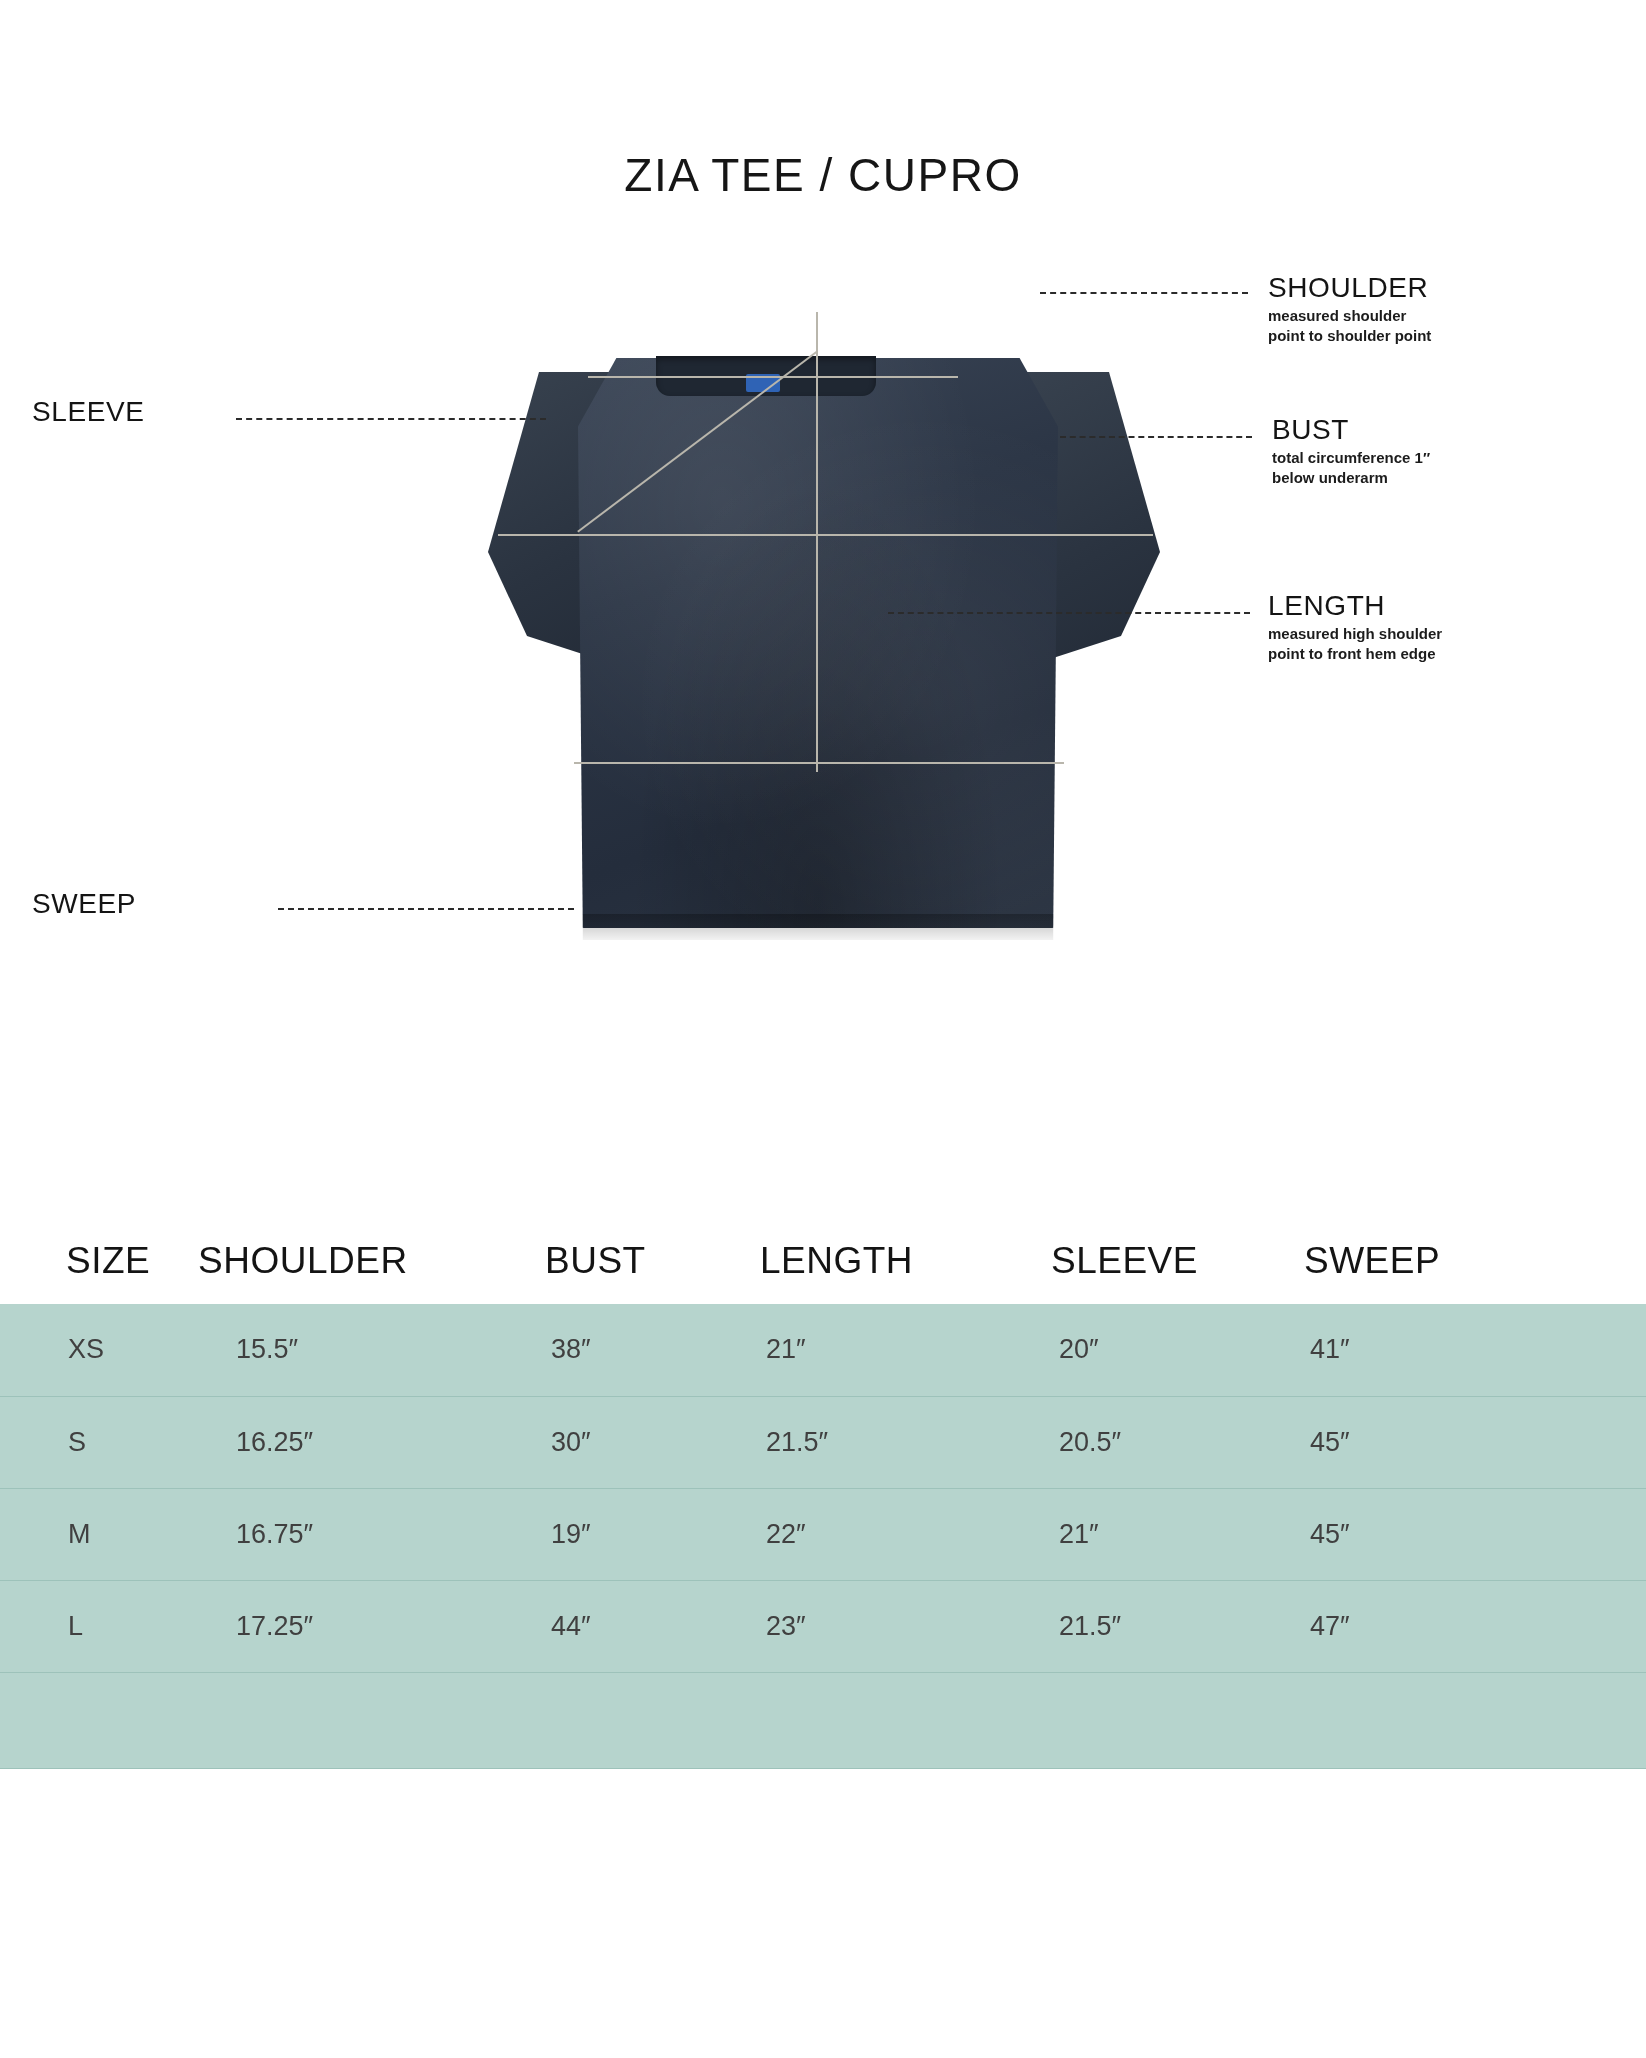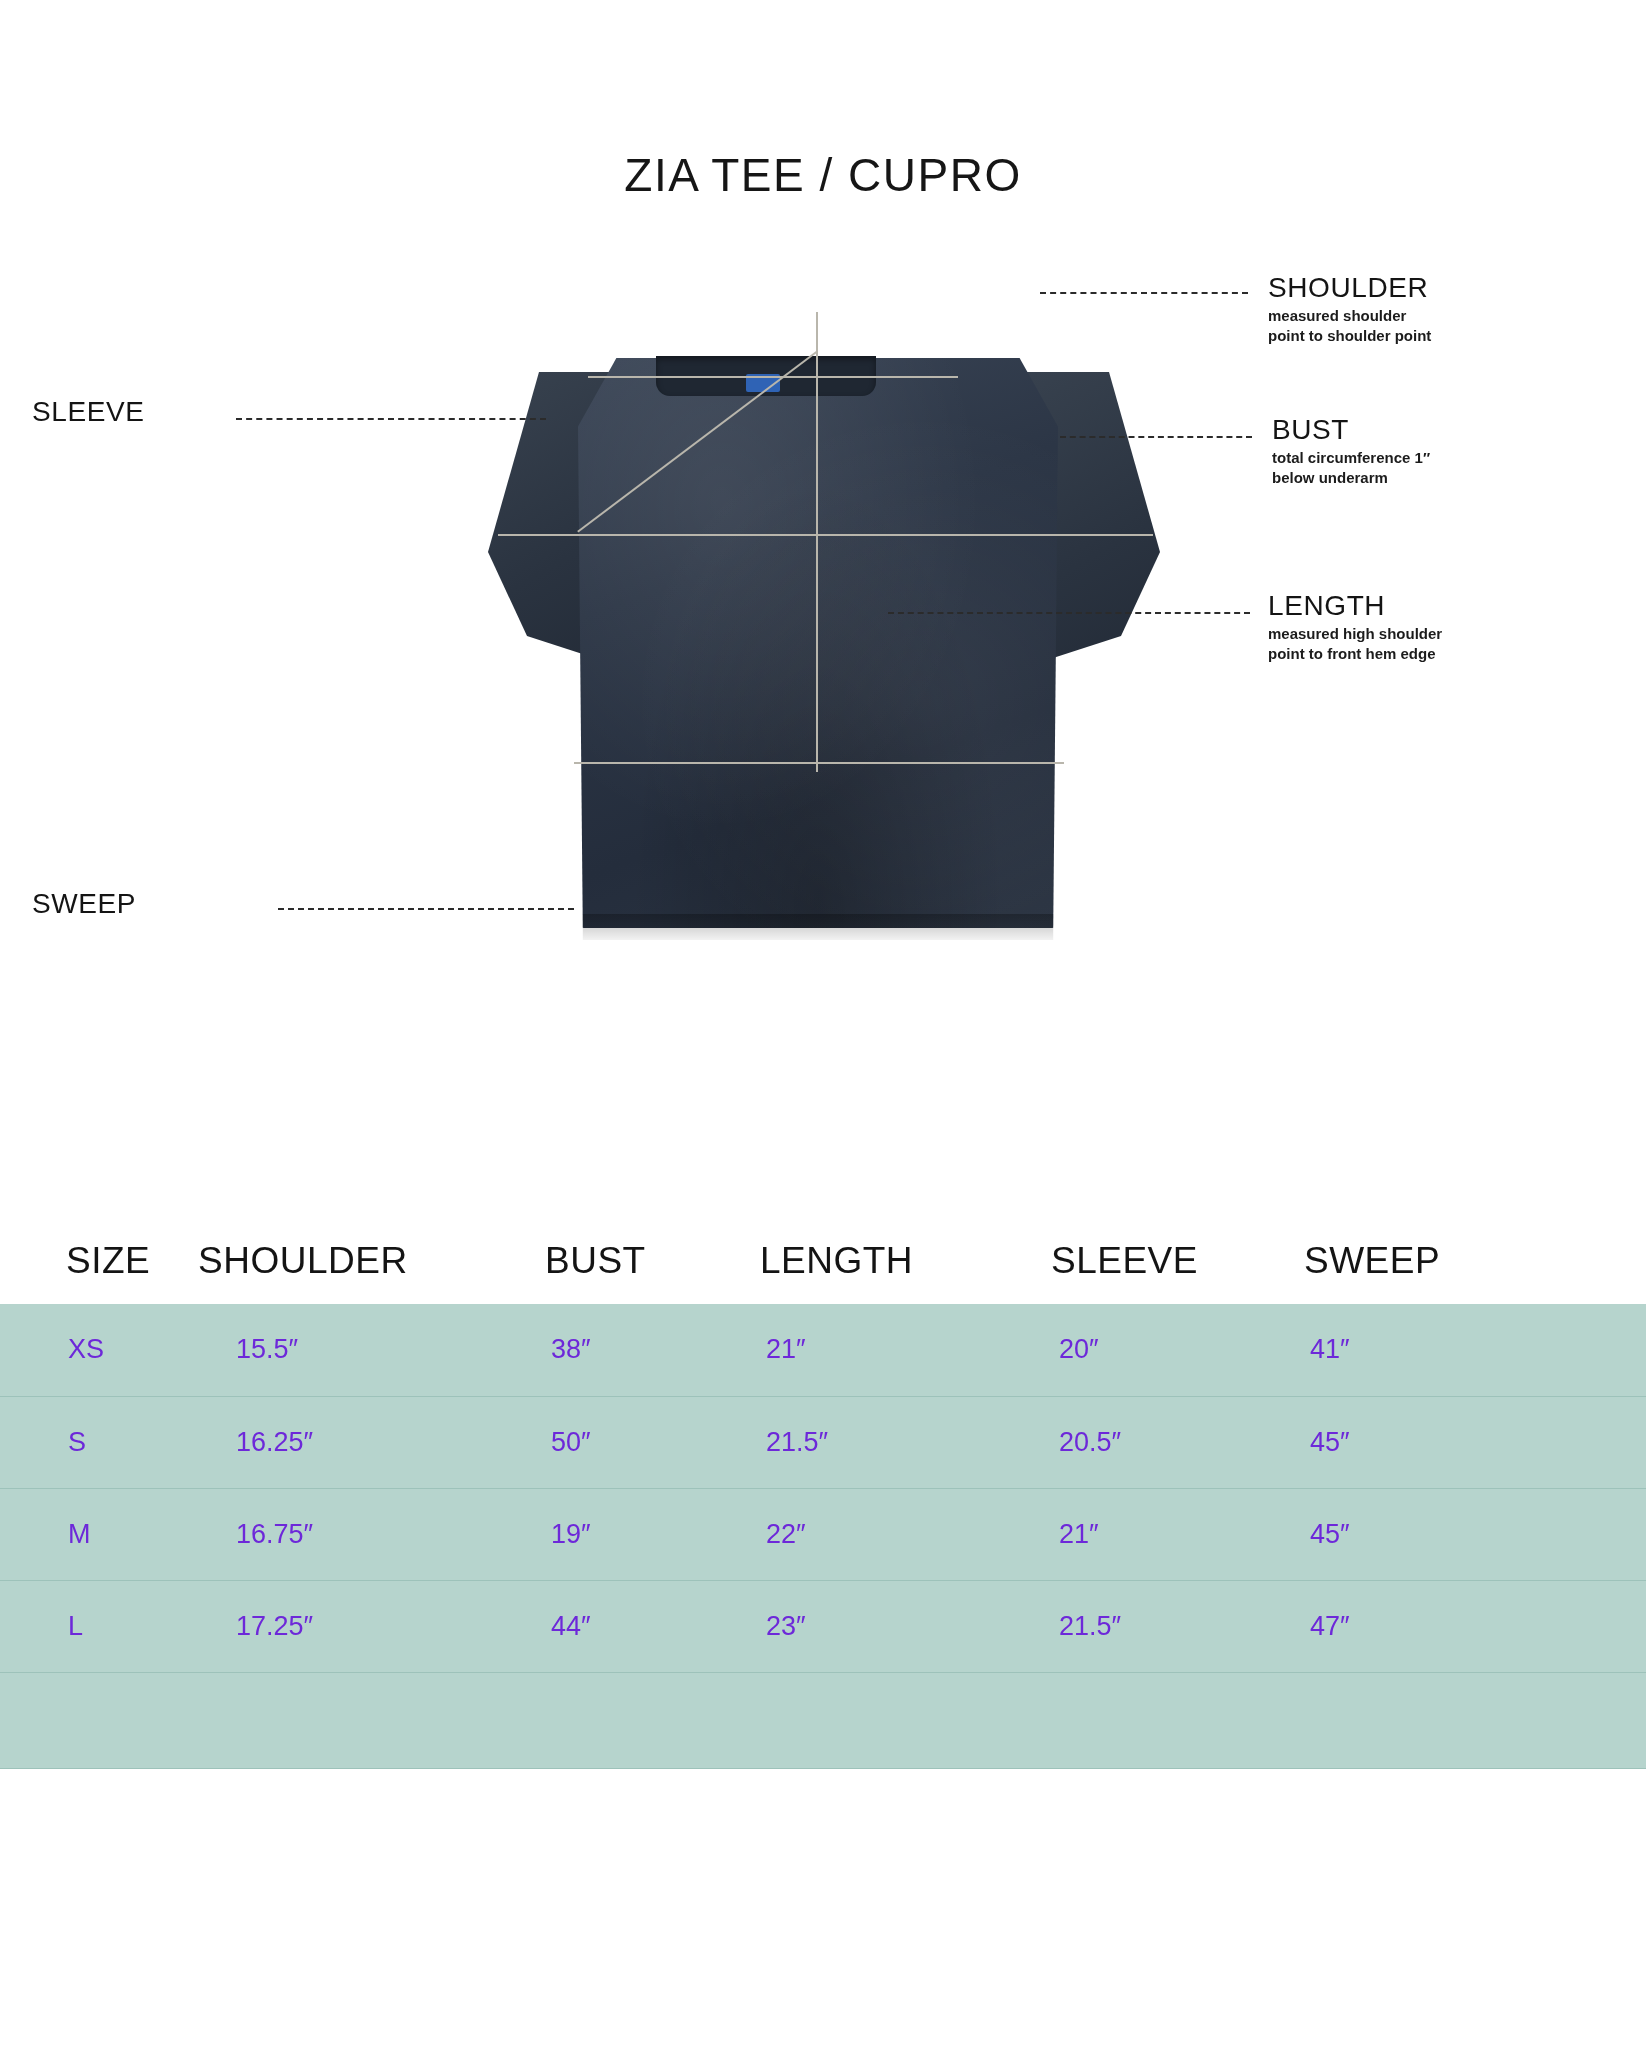--- a/index.html
+++ b/index.html
@@ -184,21 +184,21 @@
   .size-table thead th.h5 { padding-left: 14px; }
 
   .size-table tbody tr {
     background: #b6d4cd;
     border-bottom: 1px solid #9dc2ba;
   }
   .size-table tbody td {
     height: 92px;
     font-size: 27px;
     font-weight: 400;
-    color: #6d28d9;
+    color: #404040;
     vertical-align: middle;
   }
   .size-table tbody td.d0 { padding-left: 68px; }
   .size-table tbody td.d1 { padding-left: 66px; }
   .size-table tbody td.d2 { padding-left: 16px; }
   .size-table tbody td.d3 { padding-left: 16px; }
   .size-table tbody td.d4 { padding-left: 24px; }
   .size-table tbody td.d5 { padding-left: 20px; }
   .size-table tbody tr.filler td { height: 96px; }
 </style>
@@ -291,21 +291,21 @@
       <td class="d0">XS</td>
       <td class="d1">15.5″</td>
       <td class="d2">38″</td>
       <td class="d3">21″</td>
       <td class="d4">20″</td>
       <td class="d5">41″</td>
     </tr>
     <tr>
       <td class="d0">S</td>
       <td class="d1">16.25″</td>
-      <td class="d2">50″</td>
+      <td class="d2">30″</td>
       <td class="d3">21.5″</td>
       <td class="d4">20.5″</td>
       <td class="d5">45″</td>
     </tr>
     <tr>
       <td class="d0">M</td>
       <td class="d1">16.75″</td>
       <td class="d2">19″</td>
       <td class="d3">22″</td>
       <td class="d4">21″</td>

